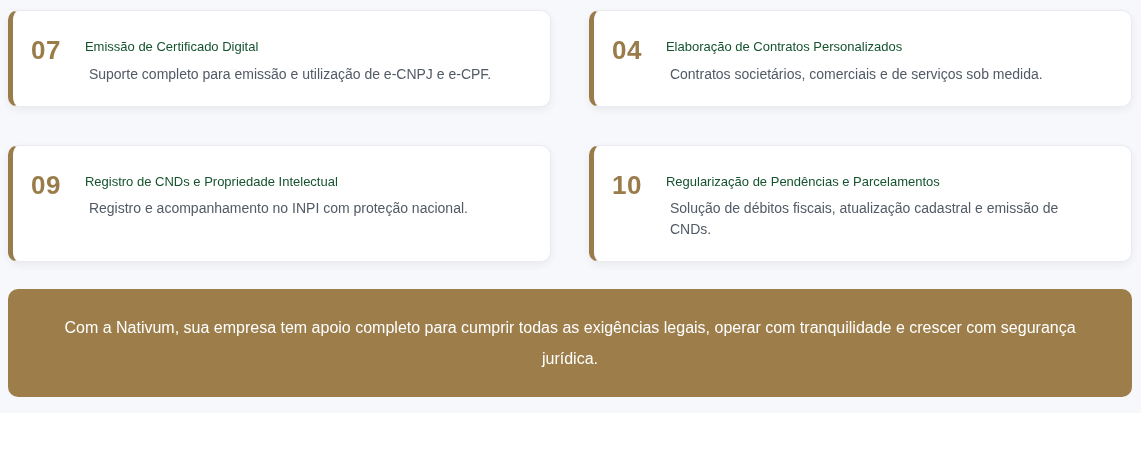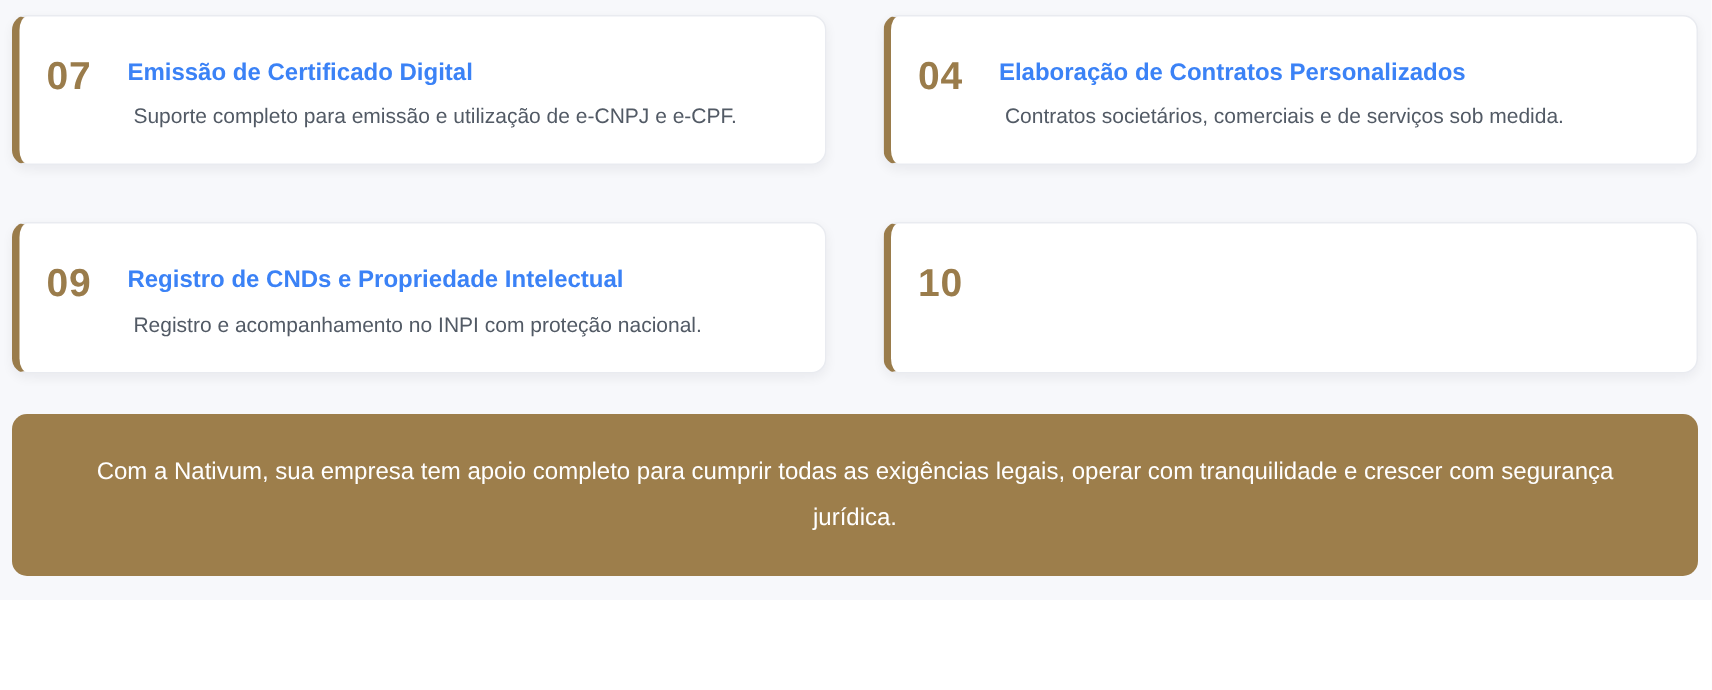--- a/index.html
+++ b/index.html
@@ -43,23 +43,23 @@
     line-height: 0.9;
     letter-spacing: 0.5px;
     flex: 0 0 auto;
   }
   .card-body {
     flex: 1 1 auto;
     min-width: 0;
   }
   .card-title {
     margin: 0 0 9px 0;
-    font-size: 16px;
-    font-weight: 700;
-    color: #3b82f6;
+    font-size: 13px;
+    font-weight: 400;
+    color: #14532d;
     line-height: 1.2;
   }
   .card-description {
     margin: 4px;
     font-size: 14px;
     color: #525a65;
     line-height: 1.45;
   }
   .summary-banner {
     margin-top: 27px;
@@ -104,20 +104,24 @@
     <div class="service-card">
       <div class="card-number">09</div>
       <div class="card-body">
         <h3 class="card-title">Registro de CNDs e Propriedade Intelectual</h3>
         <p class="card-description">Registro e acompanhamento no INPI com proteção nacional.</p>
       </div>
     </div>
 
     <div class="service-card">
       <div class="card-number">10</div>
+      <div class="card-body">
+        <h3 class="card-title">Regularização de Pendências e Parcelamentos</h3>
+        <p class="card-description">Solução de débitos fiscais, atualização cadastral e emissão de CNDs.</p>
+      </div>
     </div>
 
   </div>
 
   <div class="summary-banner">
     <p class="banner-text">Com a Nativum, sua empresa tem apoio completo para cumprir todas as exigências legais, operar com tranquilidade e crescer com segurança jurídica.</p>
   </div>
 </div>
 
 </body></html>

